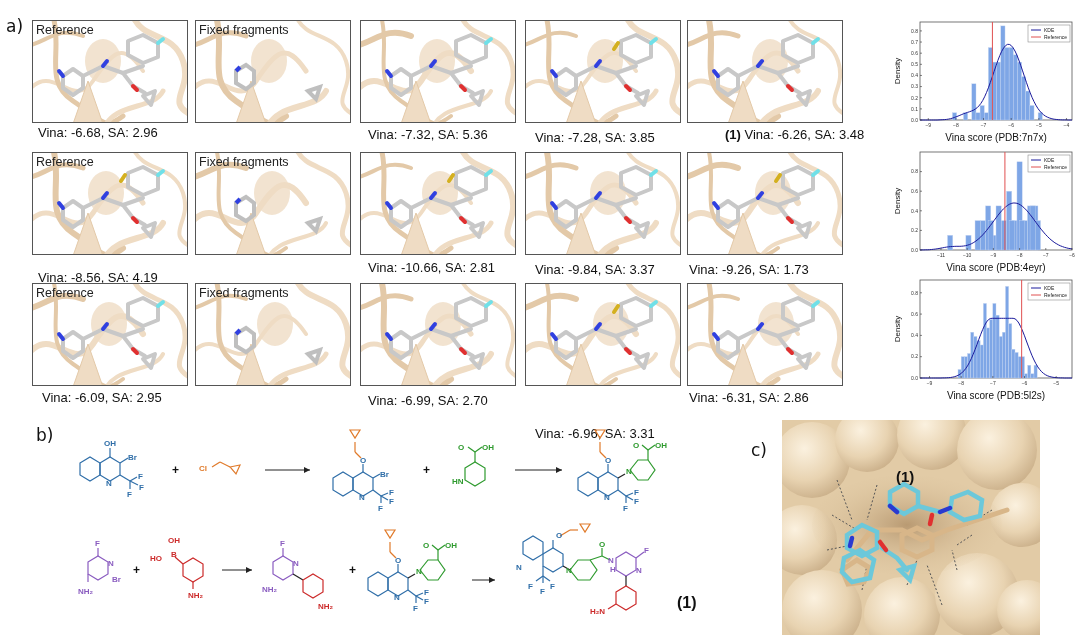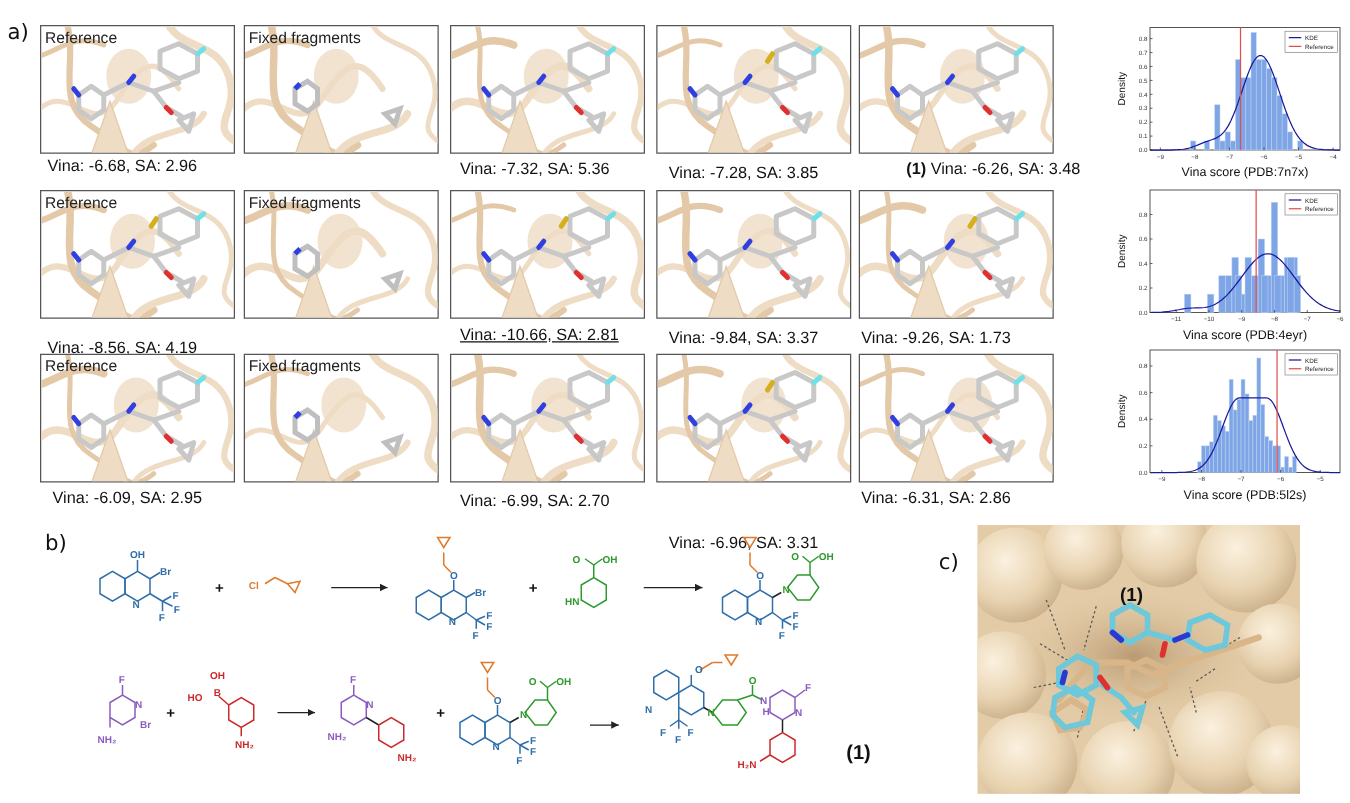--- a/index.html
+++ b/index.html
@@ -239,21 +239,21 @@
         </g>
         <g stroke-width="4" stroke-linecap="round">
           <line x1="30" y1="55" x2="26" y2="50" stroke="#3040e0"></line>
           <line x1="70" y1="45" x2="74" y2="40" stroke="#3040e0"></line>
           <line x1="100" y1="65" x2="104" y2="69" stroke="#e03030"></line>
           <line x1="88" y1="28" x2="92" y2="22" stroke="#d4b020"></line>
           <line x1="125" y1="22" x2="130" y2="18" stroke="#70e0e8"></line>
         </g>
       </svg>
     </div>
-    <div class="caption" style="left: 368px; top: 260px; text-decoration: underline;"><span>Vina: -10.66, SA: 2.81</span></div>
+    <div class="caption" style="left: 368px; top: 260px;"><span>Vina: -10.66, SA: 2.81</span></div>
     <div class="pose" style="left: 525px; top: 152px;">
       <svg width="156" height="103" viewBox="0 0 156 103">
         <g fill="none" stroke-linecap="round">
           <path d="M-5,70 C20,40 40,90 60,60 S90,20 110,50" stroke="#efdcc4" stroke-width="5"></path>
           <path d="M20,-5 C30,30 10,60 40,80 S70,110 90,95" stroke="#e3c9a8" stroke-width="6"></path>
           <path d="M100,-5 C110,20 140,10 150,40 S130,80 160,95" stroke="#efdcc4" stroke-width="4"></path>
           <path d="M-5,25 C15,20 25,5 50,15" stroke="#e3c9a8" stroke-width="5"></path>
           <path d="M70,110 C80,80 120,90 130,70" stroke="#efdcc4" stroke-width="6"></path>
           <path d="M40,103 L55,60 L70,103 Z" fill="#efdcc4" stroke="#e3c9a8" stroke-width="1"></path>
           <ellipse cx="82" cy="40" rx="18" ry="22" fill="#efdcc4" opacity="0.8"></ellipse>

